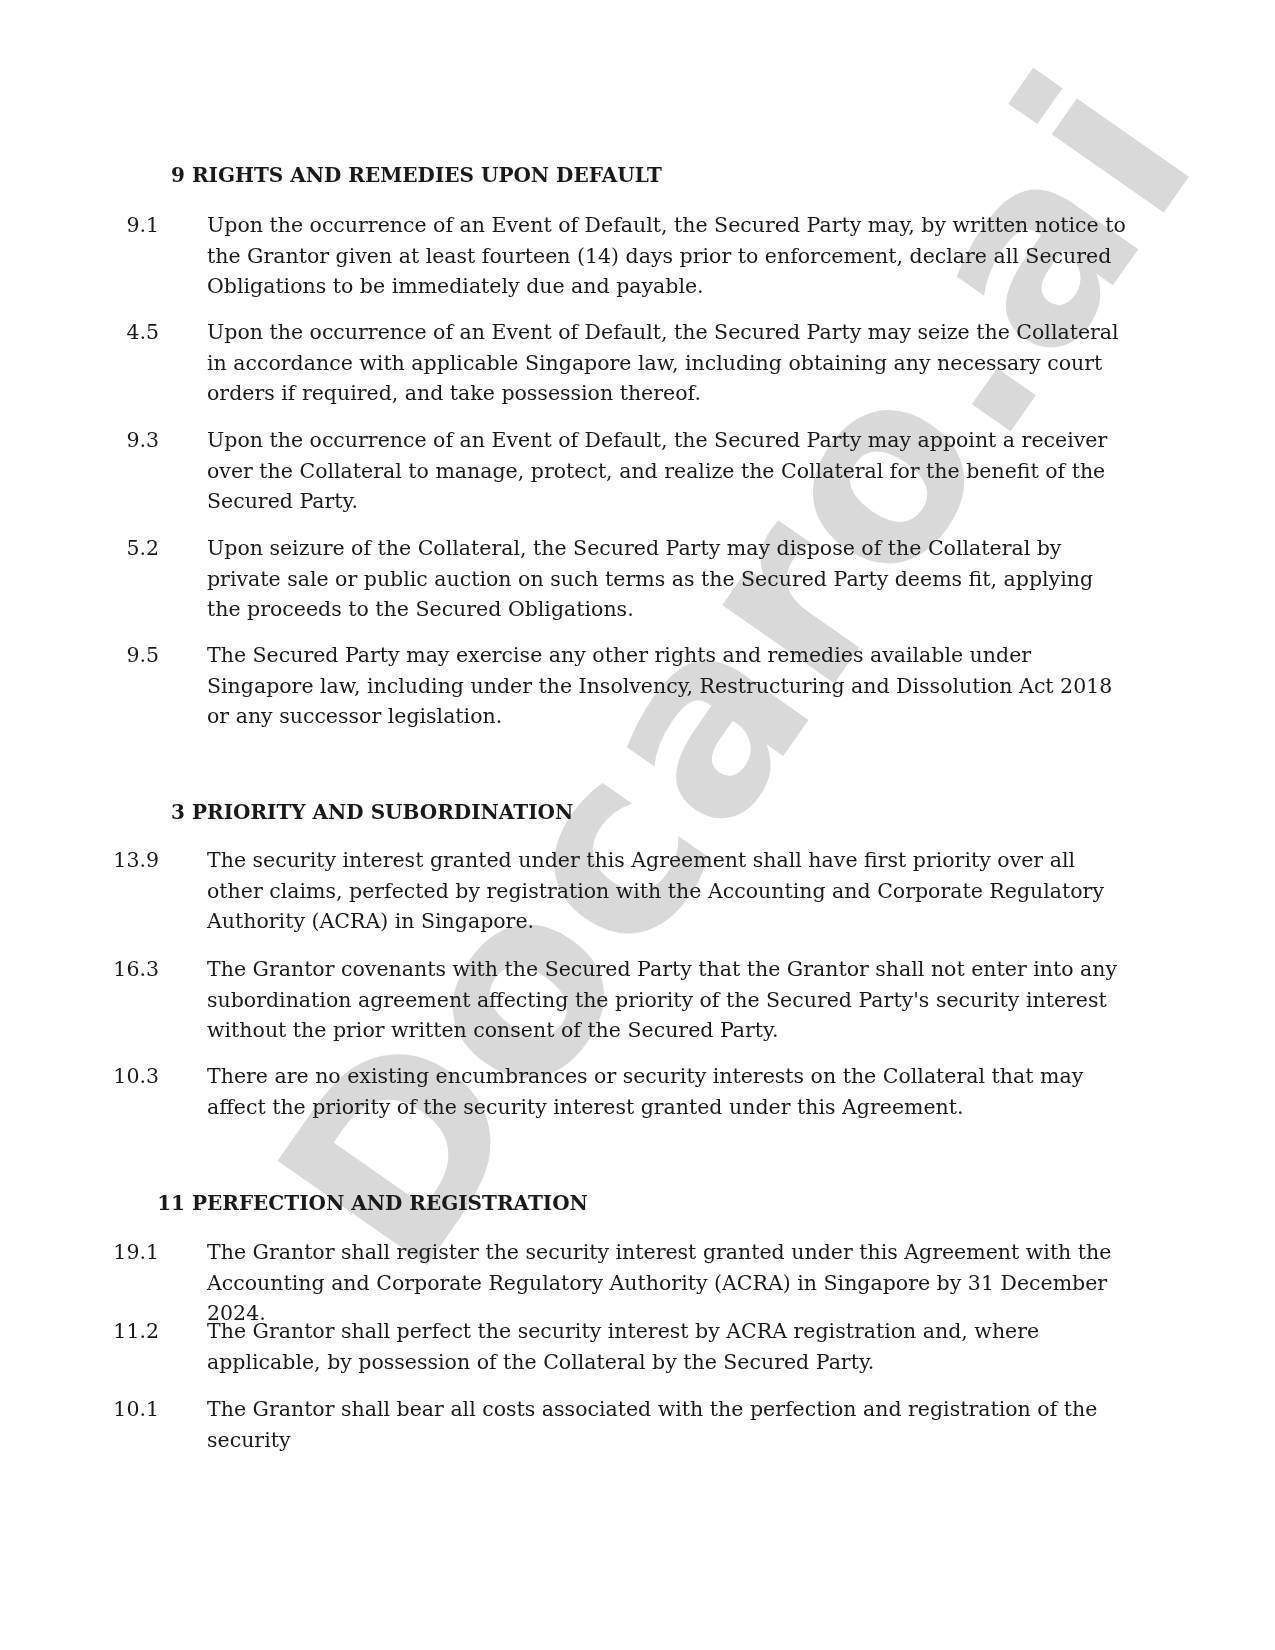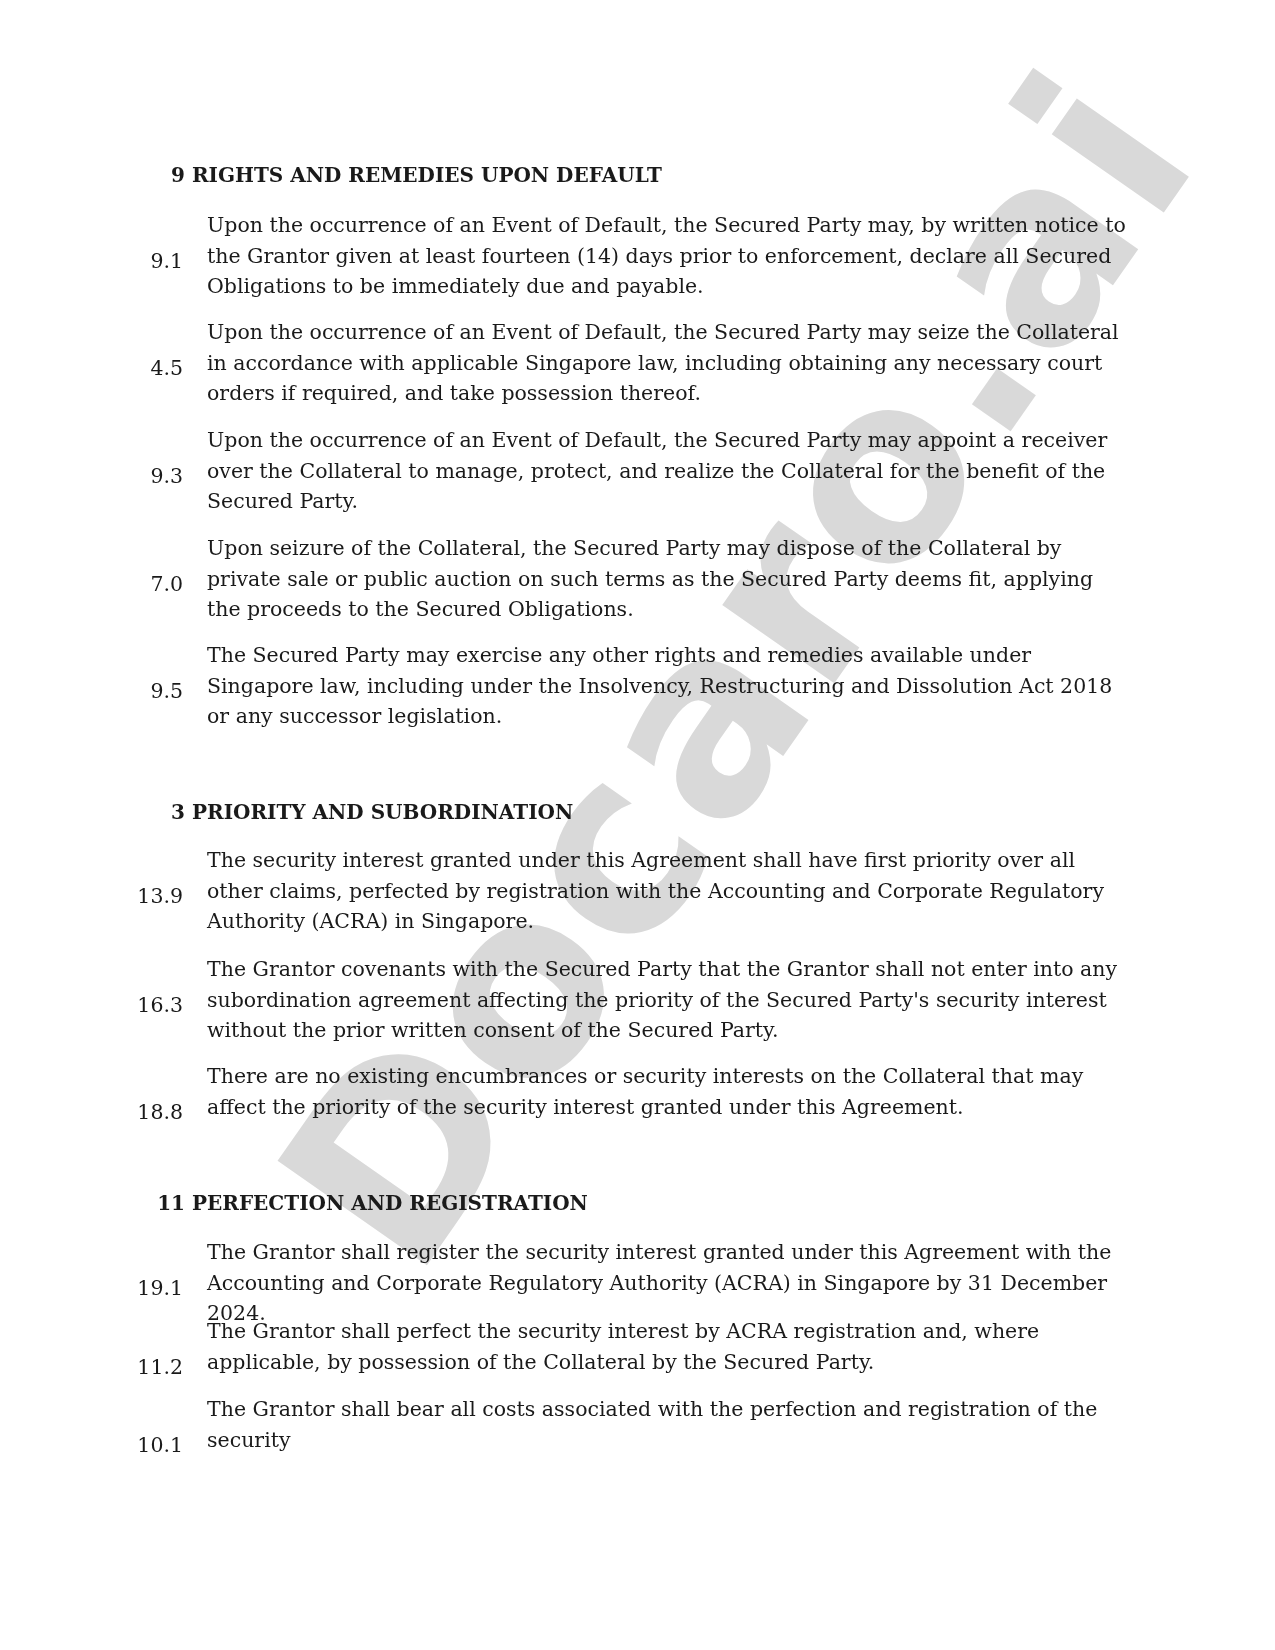--- a/index.html
+++ b/index.html
@@ -26,21 +26,21 @@
     letter-spacing: 4px;
   }
   .content { position: absolute; left: 0; top: 0; width: 1275px; z-index: 1; }
   .heading {
     position: absolute; left: 0; width: 1275px;
     font-weight: bold; font-size: 20px;
   }
   .heading .num { position: absolute; right: 1090px; text-align: right; }
   .heading .title { position: absolute; left: 192px; }
   .clause { position: absolute; left: 0; width: 1275px; line-height: 30.5px; }
-  .clause .num { position: absolute; right: 1092px; text-align: center; margin-top: 36px; }
+  .clause .num { position: absolute; right: 1116px; text-align: center; }
   .clause .text { position: absolute; left: 207px; width: 925px; }
   b { font-weight: normal; }
 </style>
 </head>
 <body>
 
 <div class="page">
   <div class="watermark">Docaro.ai</div>
 
   <div class="content">
@@ -55,42 +55,42 @@
       </div>
     <div class="clause" style="top:317px">
         <span class="num">4.5</span>
         <span class="text">Upon the occurrence of an <b>Event of Default</b>, the <b>Secured Party</b> may seize the <b>Collateral</b> in accordance with applicable Singapore law, including obtaining any necessary court orders if required, and take possession thereof.</span>
       </div>
     <div class="clause" style="top:425px">
         <span class="num">9.3</span>
         <span class="text">Upon the occurrence of an <b>Event of Default</b>, the <b>Secured Party</b> may appoint a receiver over the <b>Collateral</b> to manage, protect, and realize the <b>Collateral</b> for the benefit of the <b>Secured Party</b>.</span>
       </div>
     <div class="clause" style="top:533px">
-        <span class="num">7.0</span>
+        <span class="num">5.2</span>
         <span class="text">Upon seizure of the <b>Collateral</b>, the <b>Secured Party</b> may dispose of the <b>Collateral</b> by private sale or public auction on such terms as the <b>Secured Party</b> deems fit, applying the proceeds to the <b>Secured Obligations</b>.</span>
       </div>
     <div class="clause" style="top:640px">
         <span class="num">9.5</span>
         <span class="text">The <b>Secured Party</b> may exercise any other rights and remedies available under Singapore law, including under the Insolvency, Restructuring and Dissolution Act 2018 or any successor legislation.</span>
       </div>
 
     <div class="heading" style="top:800px">
       <span class="num">3</span>
       <span class="title">PRIORITY AND SUBORDINATION</span>
     </div>
     <div class="clause" style="top:845px">
         <span class="num">13.9</span>
         <span class="text">The security interest granted under this <b>Agreement</b> shall have first priority over all other claims, perfected by registration with the Accounting and Corporate Regulatory Authority (ACRA) in Singapore.</span>
       </div>
     <div class="clause" style="top:954px">
         <span class="num">16.3</span>
         <span class="text">The <b>Grantor</b> covenants with the <b>Secured Party</b> that the <b>Grantor</b> shall not enter into any subordination agreement affecting the priority of the <b>Secured Party</b>'s security interest without the prior written consent of the <b>Secured Party</b>.</span>
       </div>
     <div class="clause" style="top:1061px">
-        <span class="num">18.8</span>
+        <span class="num">10.3</span>
         <span class="text">There are no existing encumbrances or security interests on the <b>Collateral</b> that may affect the priority of the security interest granted under this <b>Agreement</b>.</span>
       </div>
 
     <div class="heading" style="top:1191px">
       <span class="num">11</span>
       <span class="title">PERFECTION AND REGISTRATION</span>
     </div>
     <div class="clause" style="top:1237px">
         <span class="num">19.1</span>
         <span class="text">The <b>Grantor</b> shall register the security interest granted under this <b>Agreement</b> with the Accounting and Corporate Regulatory Authority (ACRA) in Singapore by 31 December 2024.</span>

